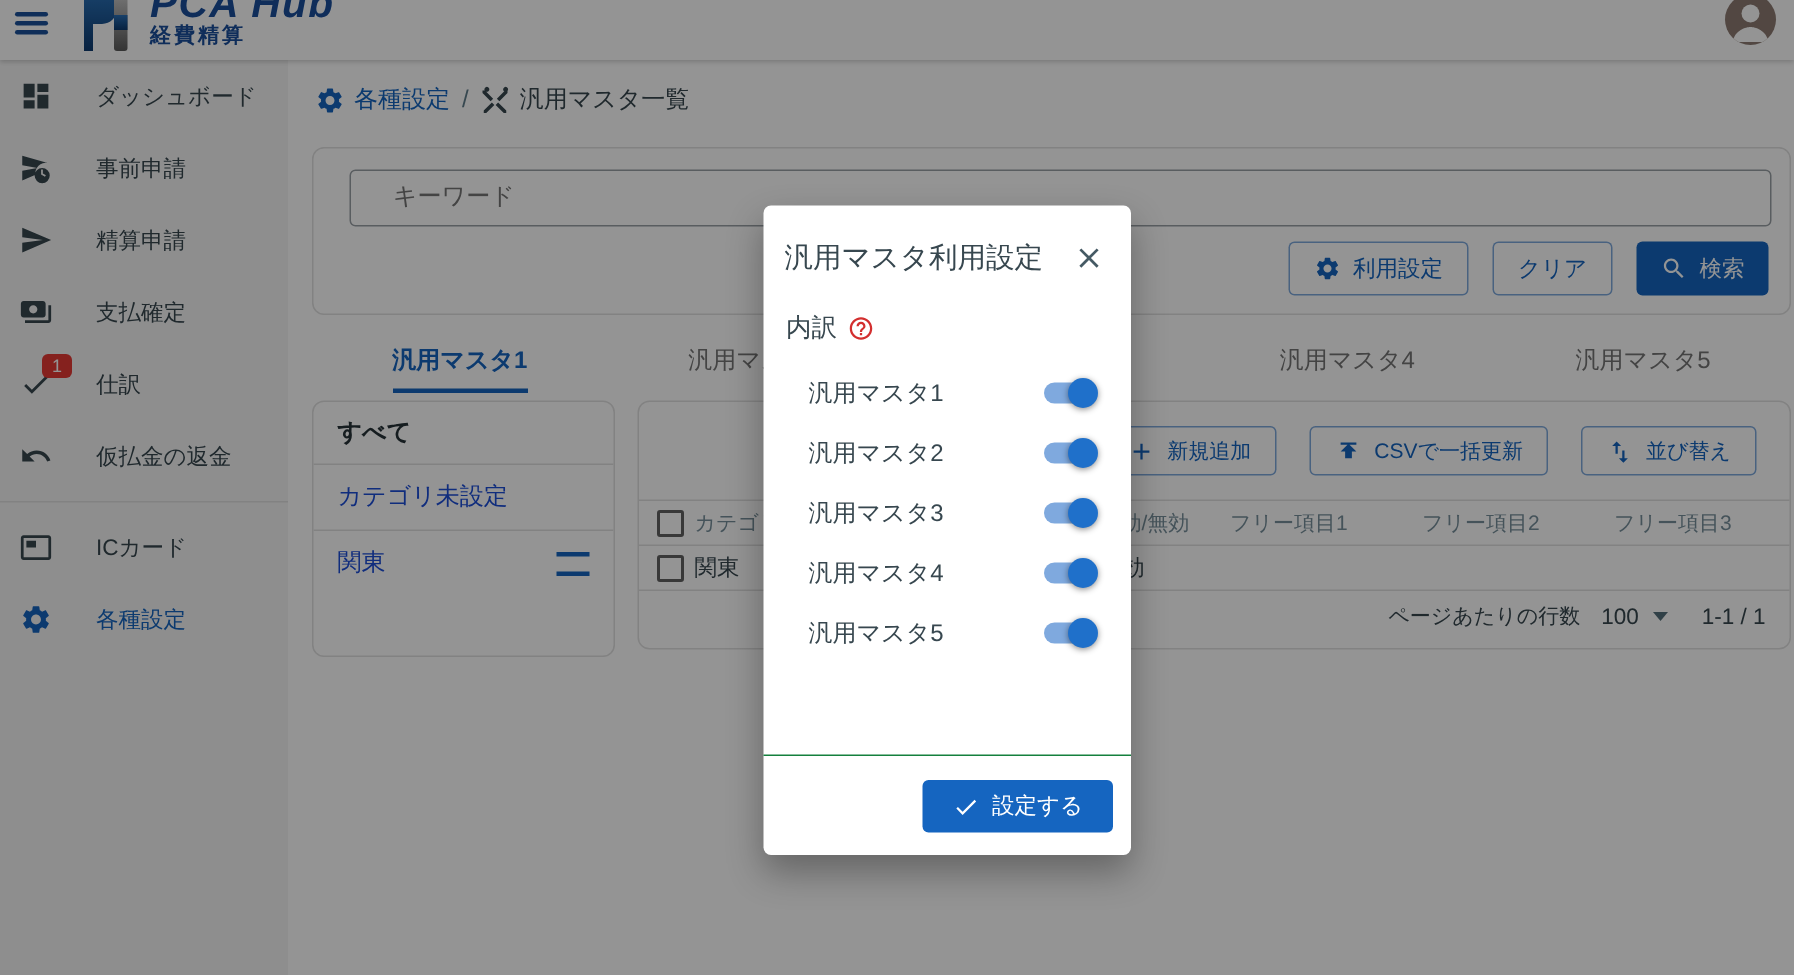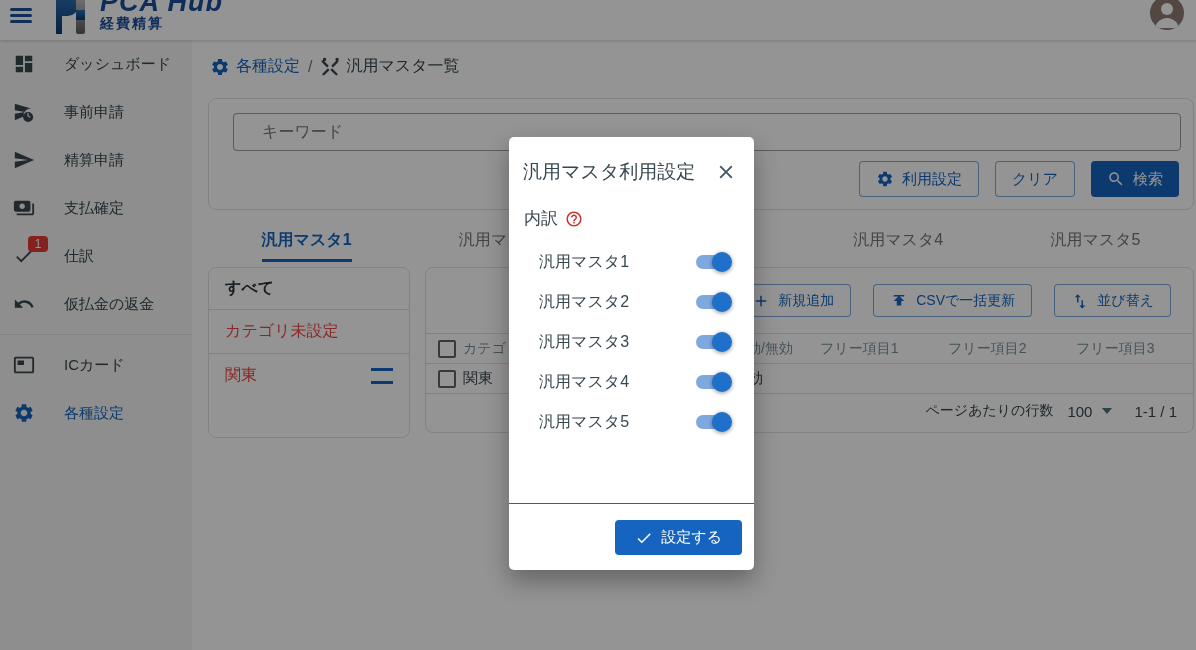--- a/index.html
+++ b/index.html
@@ -48,21 +48,21 @@
 
   .tabs{position:absolute;left:16px;top:186px;width:986px;height:36px;display:flex;}
   .tab{flex:1;display:flex;align-items:flex-start;justify-content:center;font-size:16px;color:#757575;cursor:pointer;padding-top:4px;}
   .tab span{padding-bottom:8px;}
   .tab.active{color:#1565c0;font-weight:bold;}
   .tab.active span{border-bottom:3px solid #1565c0;}
 
   
   .cat-card{left:16px;top:227px;width:202px;height:171px;overflow:hidden;}
   .cat-add{margin:8px 0 0 16px;height:33px;padding:0 14px;font-size:15px;}
-  .cat-row{display:flex;align-items:center;height:43px;padding:0 16px;font-size:16px;color:#ef4444;border-top:1px solid #e0e0e0;cursor:pointer;}
+  .cat-row{display:flex;align-items:center;height:43px;padding:0 16px;font-size:16px;color:#1d4ed8;border-top:1px solid #e0e0e0;cursor:pointer;}
   .cat-row.first{border-top:none;font-weight:bold;color:#263238;height:41px;}
   .cat-row .drag{margin-left:auto;width:22px;height:10px;border-top:3px solid #1565c0;border-bottom:3px solid #1565c0;}
 
   
   .tbl-card{left:233px;top:227px;width:769px;height:166px;}
   .tbl-btn-row{position:absolute;right:22px;top:16px;display:flex;gap:22px;}
   .tbl{position:absolute;left:0;top:65px;width:100%;}
   .trow{display:flex;align-items:center;height:30px;padding-left:12px;border-top:1px solid #e0e0e0;box-sizing:border-box;}
   .trow.head{color:#78909c;font-size:14px;}
   .trow.body{color:#37474f;font-size:15px;}

